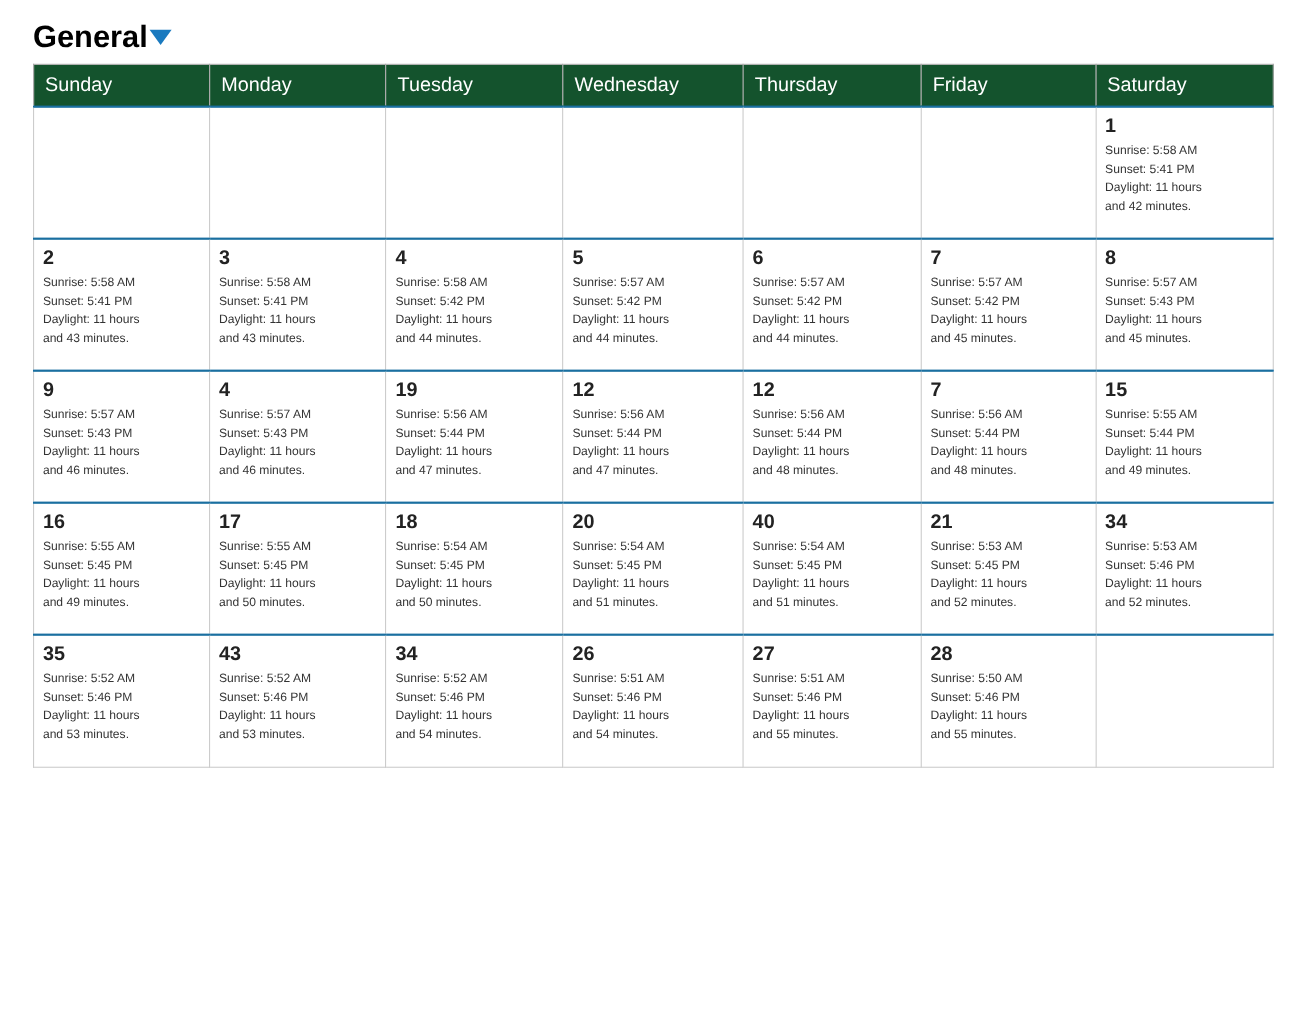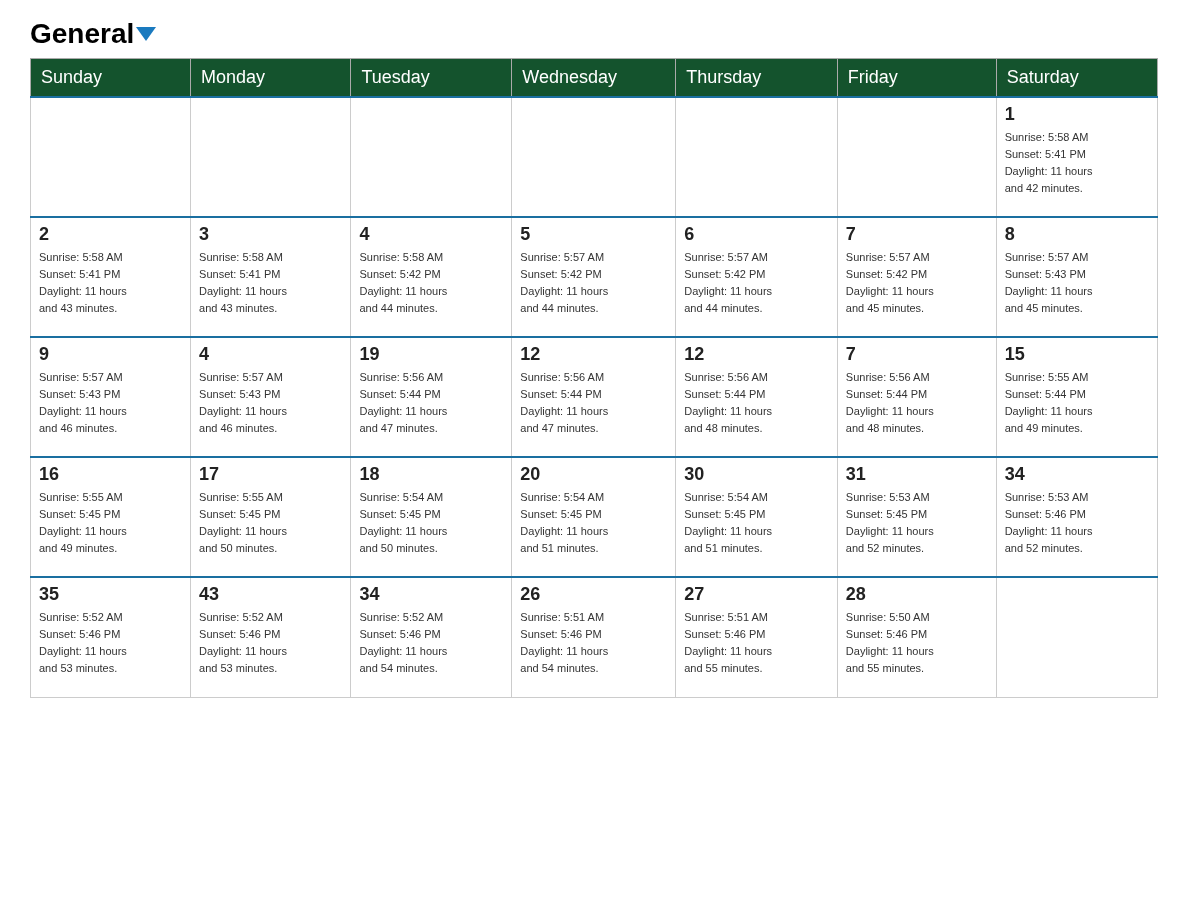--- a/index.html
+++ b/index.html
@@ -271,28 +271,28 @@
 and 50 minutes.</div>
         </td>
         <td>
           <div class="day-number">20</div>
           <div class="day-info" style="white-space: pre-line;">Sunrise: 5:54 AM
 Sunset: 5:45 PM
 Daylight: 11 hours
 and 51 minutes.</div>
         </td>
         <td>
-          <div class="day-number">30</div>
+          <div class="day-number">40</div>
           <div class="day-info" style="white-space: pre-line;">Sunrise: 5:54 AM
 Sunset: 5:45 PM
 Daylight: 11 hours
 and 51 minutes.</div>
         </td>
         <td>
-          <div class="day-number">31</div>
+          <div class="day-number">21</div>
           <div class="day-info" style="white-space: pre-line;">Sunrise: 5:53 AM
 Sunset: 5:45 PM
 Daylight: 11 hours
 and 52 minutes.</div>
         </td>
         <td>
           <div class="day-number">34</div>
           <div class="day-info" style="white-space: pre-line;">Sunrise: 5:53 AM
 Sunset: 5:46 PM
 Daylight: 11 hours

